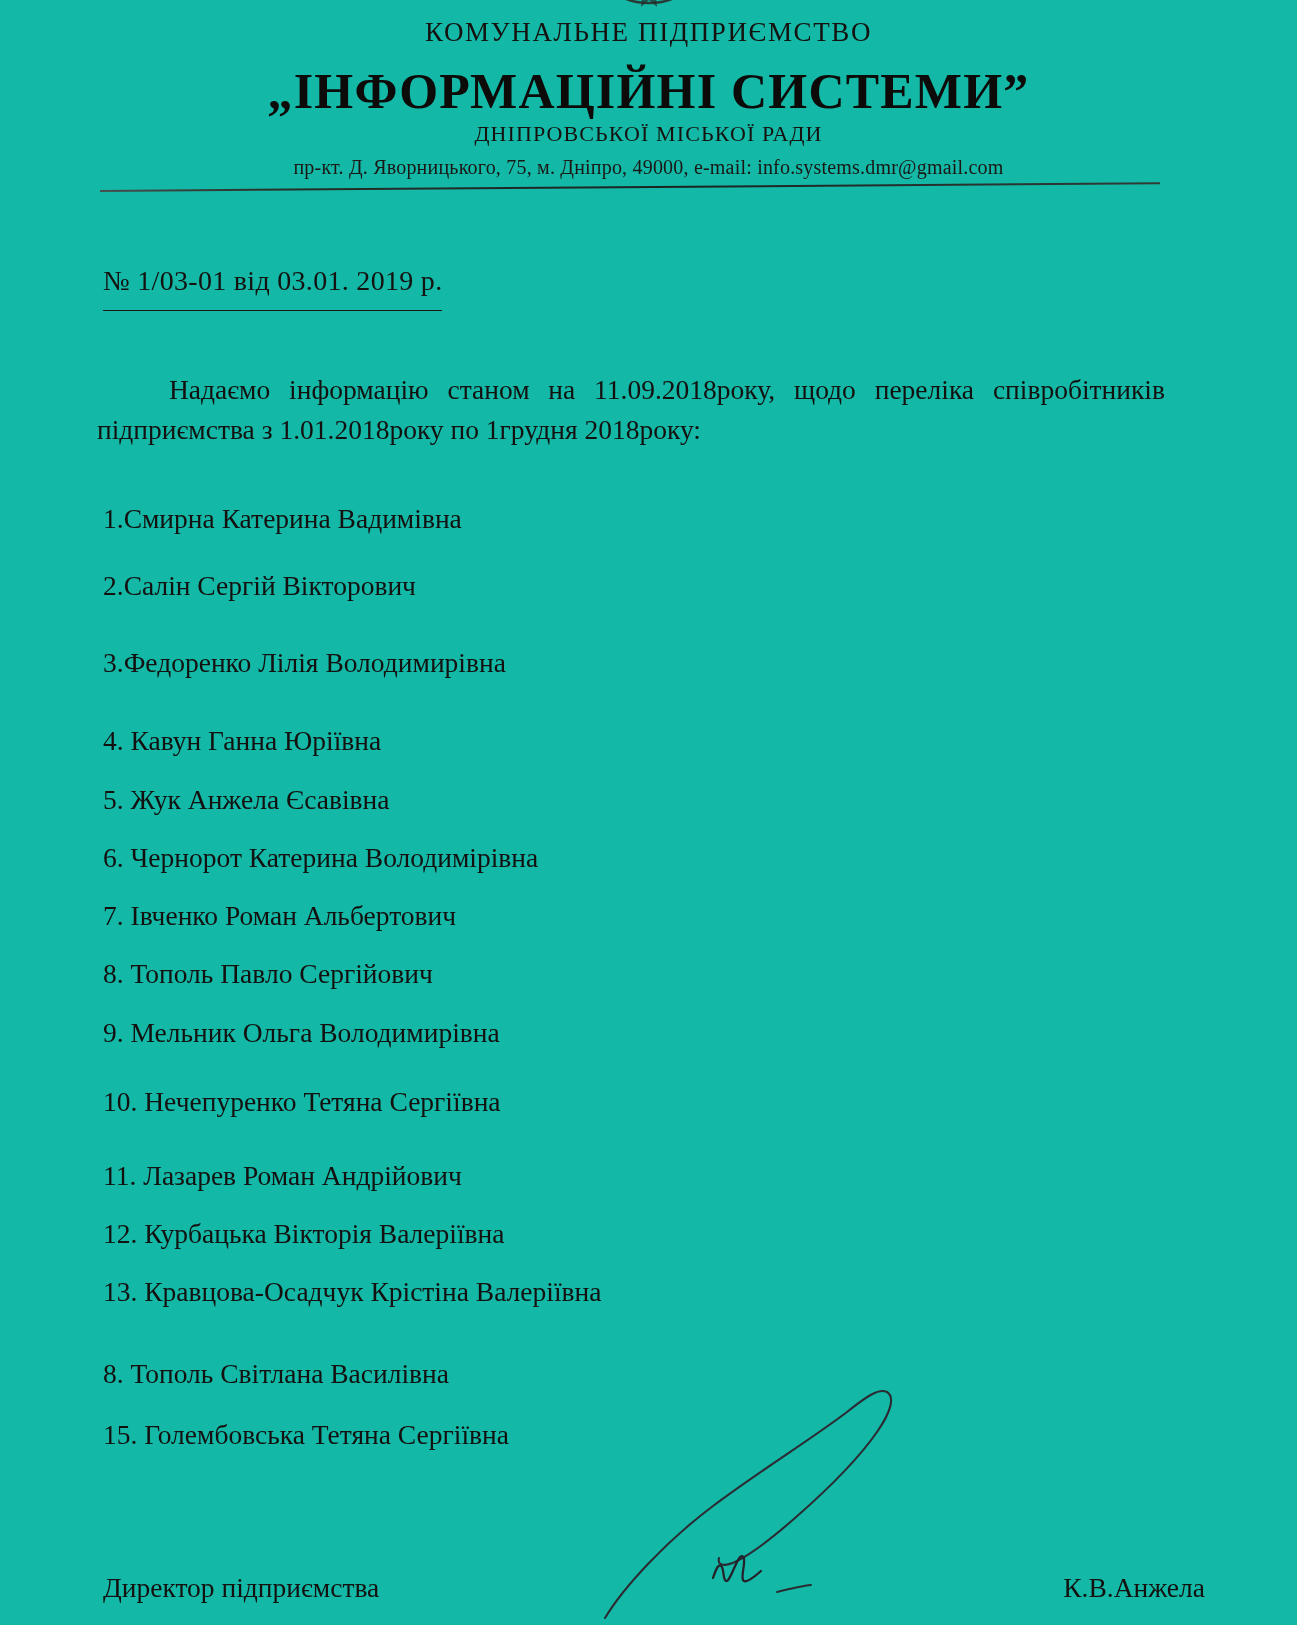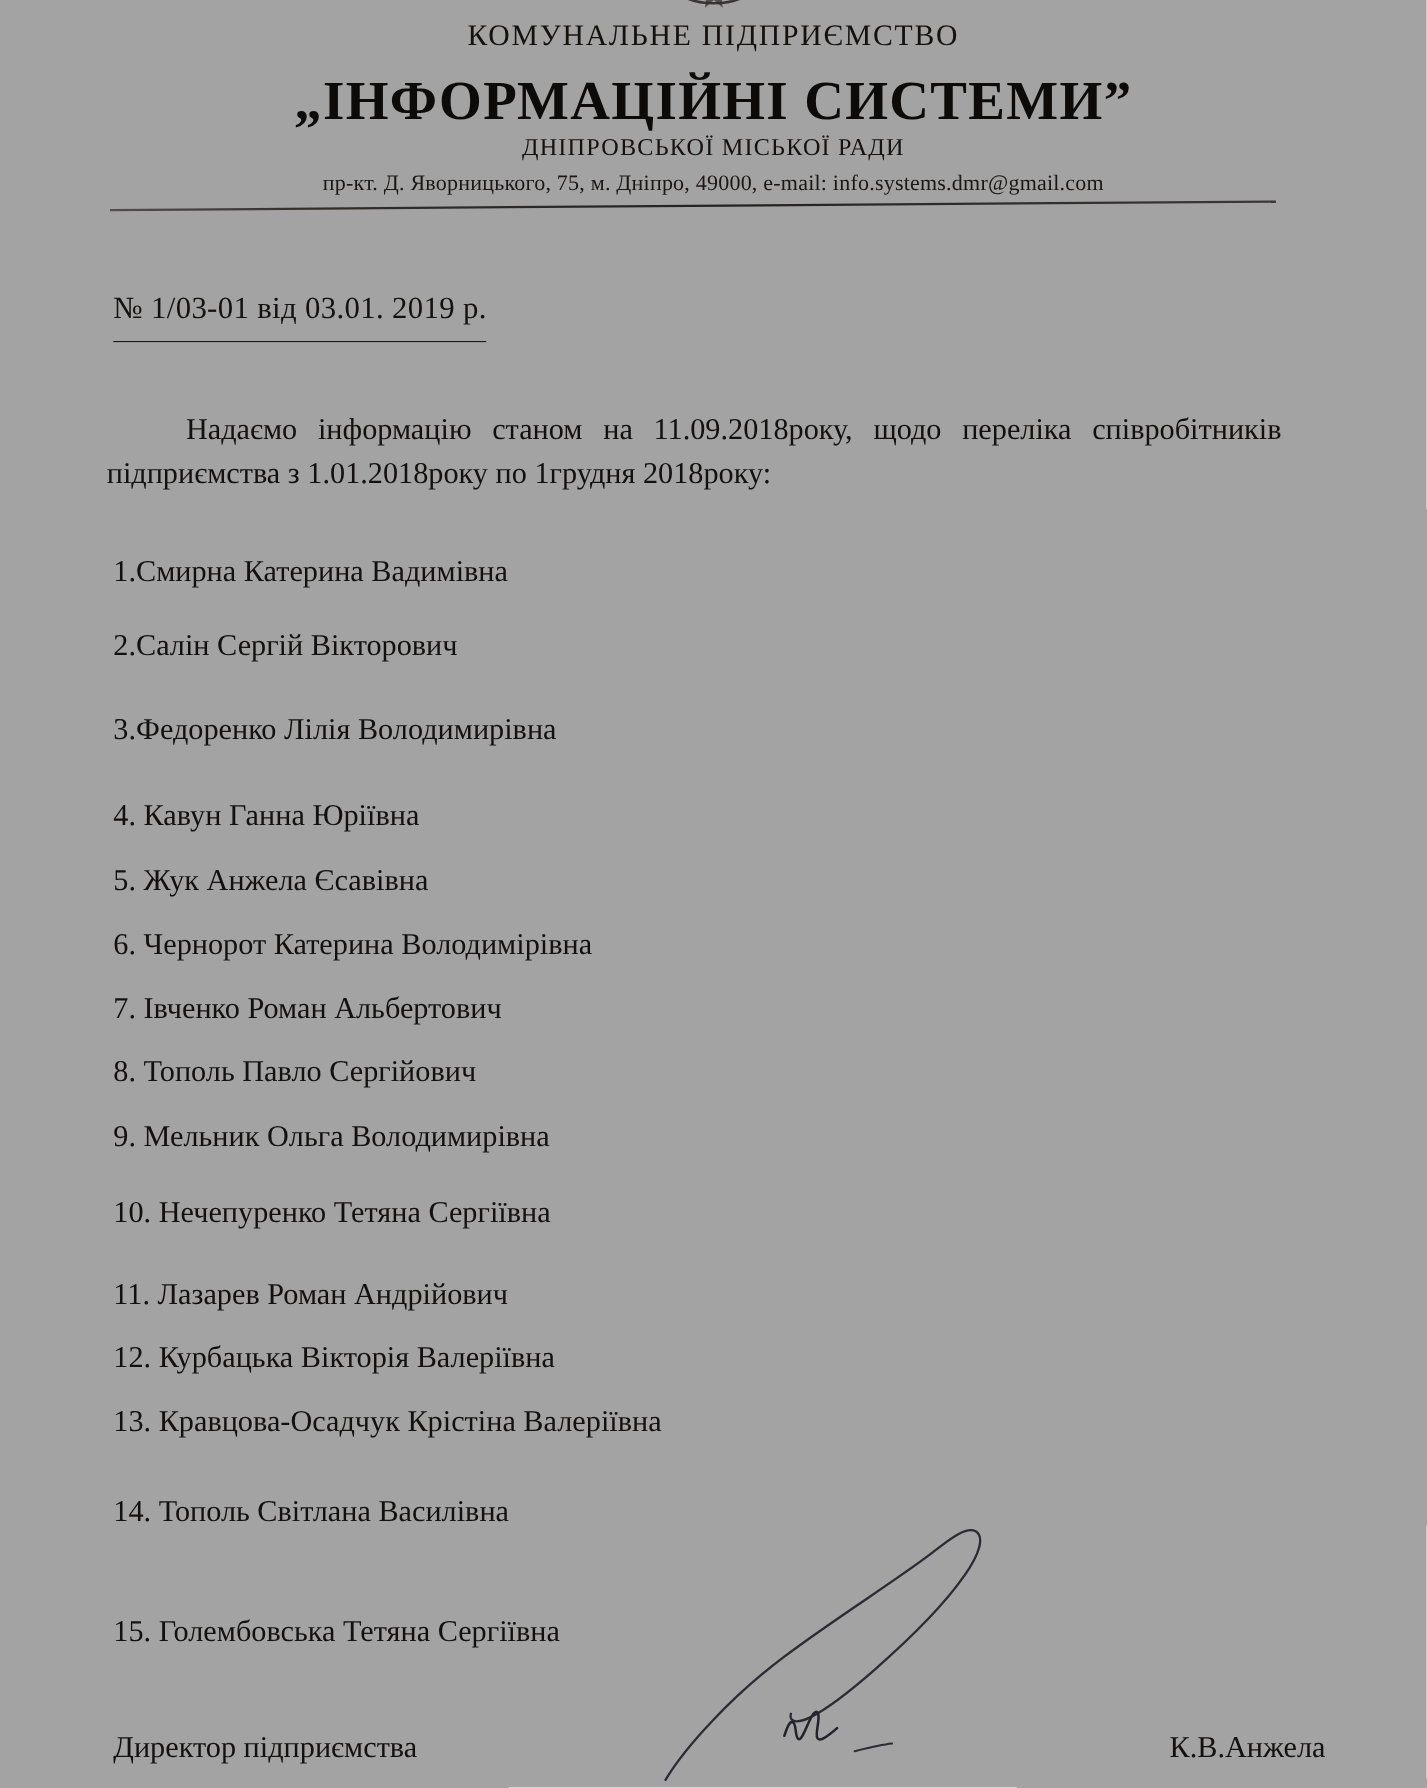--- a/index.html
+++ b/index.html
@@ -13,21 +13,21 @@
     position: relative;
     overflow: hidden;
     font-family: "Liberation Serif", "DejaVu Serif", serif;
     color: #100f0e;
     -webkit-font-smoothing: antialiased;
   }
 
   .page {
     position: absolute;
     inset: 0;
-    background: #a3a3a3;
+    background: #14b8a6;
   }
 
   
   .emblem-wrap {
     position: absolute;
     top: -20px;
     left: 0;
     width: 100%;
     height: 32px;
     display: flex;
@@ -212,22 +212,22 @@
     <div class="list-item" style="top: 727px;">4. Кавун Ганна Юріївна</div>
     <div class="list-item" style="top: 786px;">5. Жук Анжела Єсавівна</div>
     <div class="list-item" style="top: 844px;">6. Чернорот Катерина Володимірівна</div>
     <div class="list-item" style="top: 902px;">7. Івченко Роман Альбертович</div>
     <div class="list-item" style="top: 960px;">8. Тополь Павло Сергійович</div>
     <div class="list-item" style="top: 1019px;">9. Мельник Ольга Володимирівна</div>
     <div class="list-item" style="top: 1088px;">10. Нечепуренко Тетяна Сергіївна</div>
     <div class="list-item" style="top: 1162px;">11. Лазарев Роман Андрійович</div>
     <div class="list-item" style="top: 1220px;">12. Курбацька Вікторія Валеріївна</div>
     <div class="list-item" style="top: 1278px;">13. Кравцова-Осадчук Крістіна Валеріївна</div>
-    <div class="list-item" style="top: 1360px;">14. Тополь Світлана Василівна</div>
-    <div class="list-item" style="top: 1421px; margin-top: 48px;">15. Голембовська Тетяна Сергіївна</div>
+    <div class="list-item" style="top: 1360px;">8. Тополь Світлана Василівна</div>
+    <div class="list-item" style="top: 1421px;">15. Голембовська Тетяна Сергіївна</div>
   </div>
 
   <div class="sig-area">
     <svg class="sig-svg" viewBox="0 0 320 290">
       <path d="M10 288 C 28 258, 70 212, 118 176 C 166 140, 218 108, 252 82 C 272 66, 284 58, 292 62
                C 300 67, 296 82, 282 102 C 264 128, 232 160, 200 188 C 176 209, 156 224, 142 231
                C 130 237, 122 236, 124 228" fill="none" stroke="#2b2b33" stroke-width="2.1" stroke-linecap="round"></path>
       <path d="M118 248 C 121 239, 124 232, 127 237 C 129 241, 128 250, 131 251 C 134 252, 138 240, 142 232
                C 145 226, 148 224, 149 229 C 150 235, 146 246, 148 250 C 150 254, 158 248, 166 241" fill="none" stroke="#23232b" stroke-width="2.3" stroke-linecap="round"></path>
       <path d="M182 262 C 194 259, 206 256, 216 255" fill="none" stroke="#2b2b33" stroke-width="1.9" stroke-linecap="round"></path>

